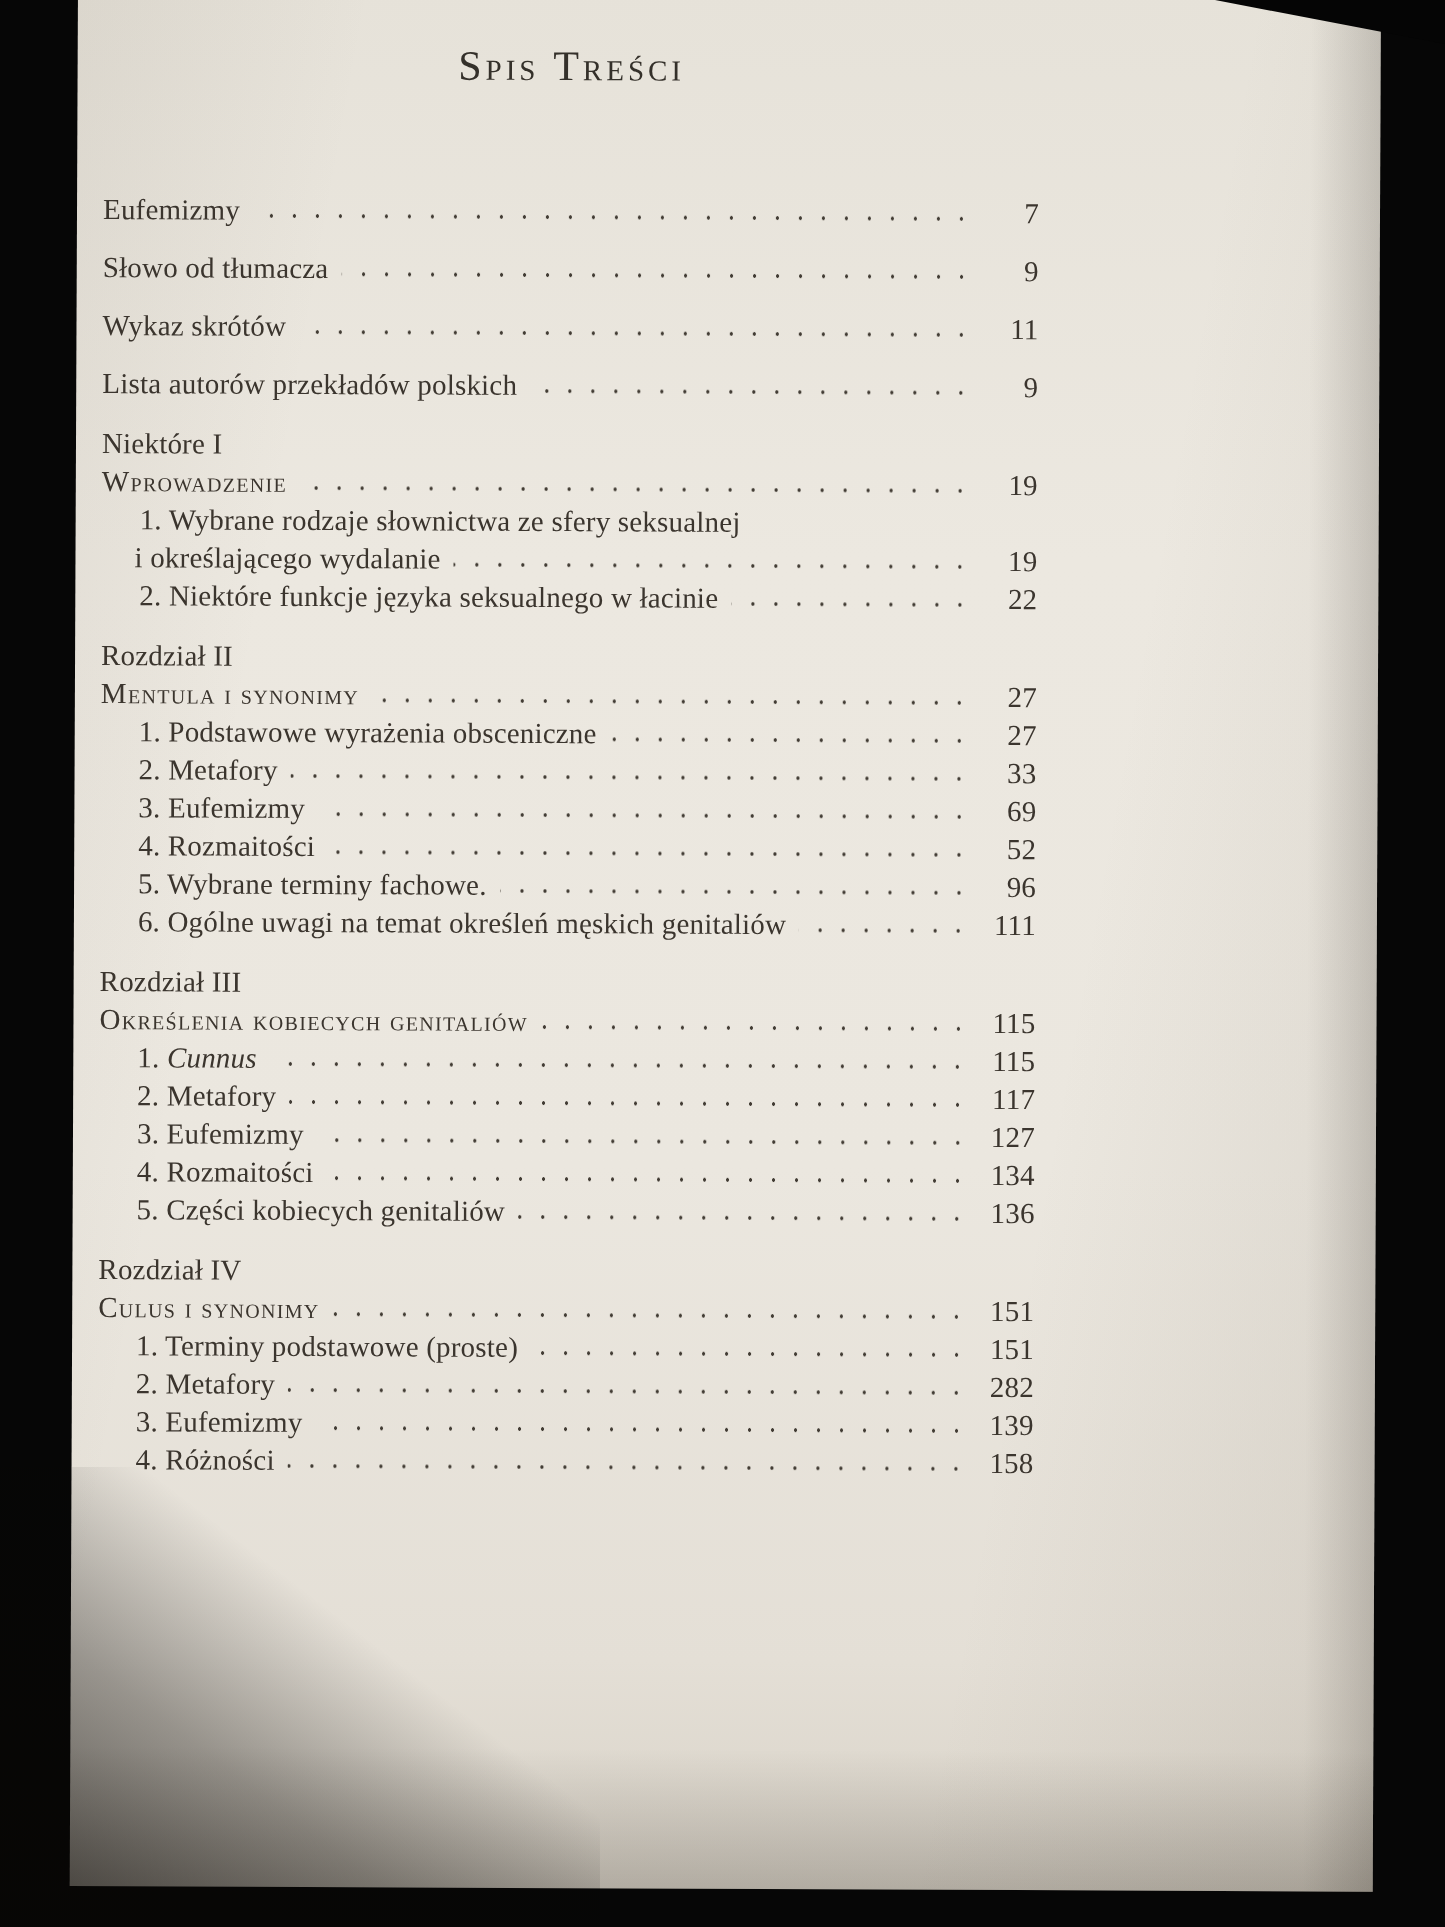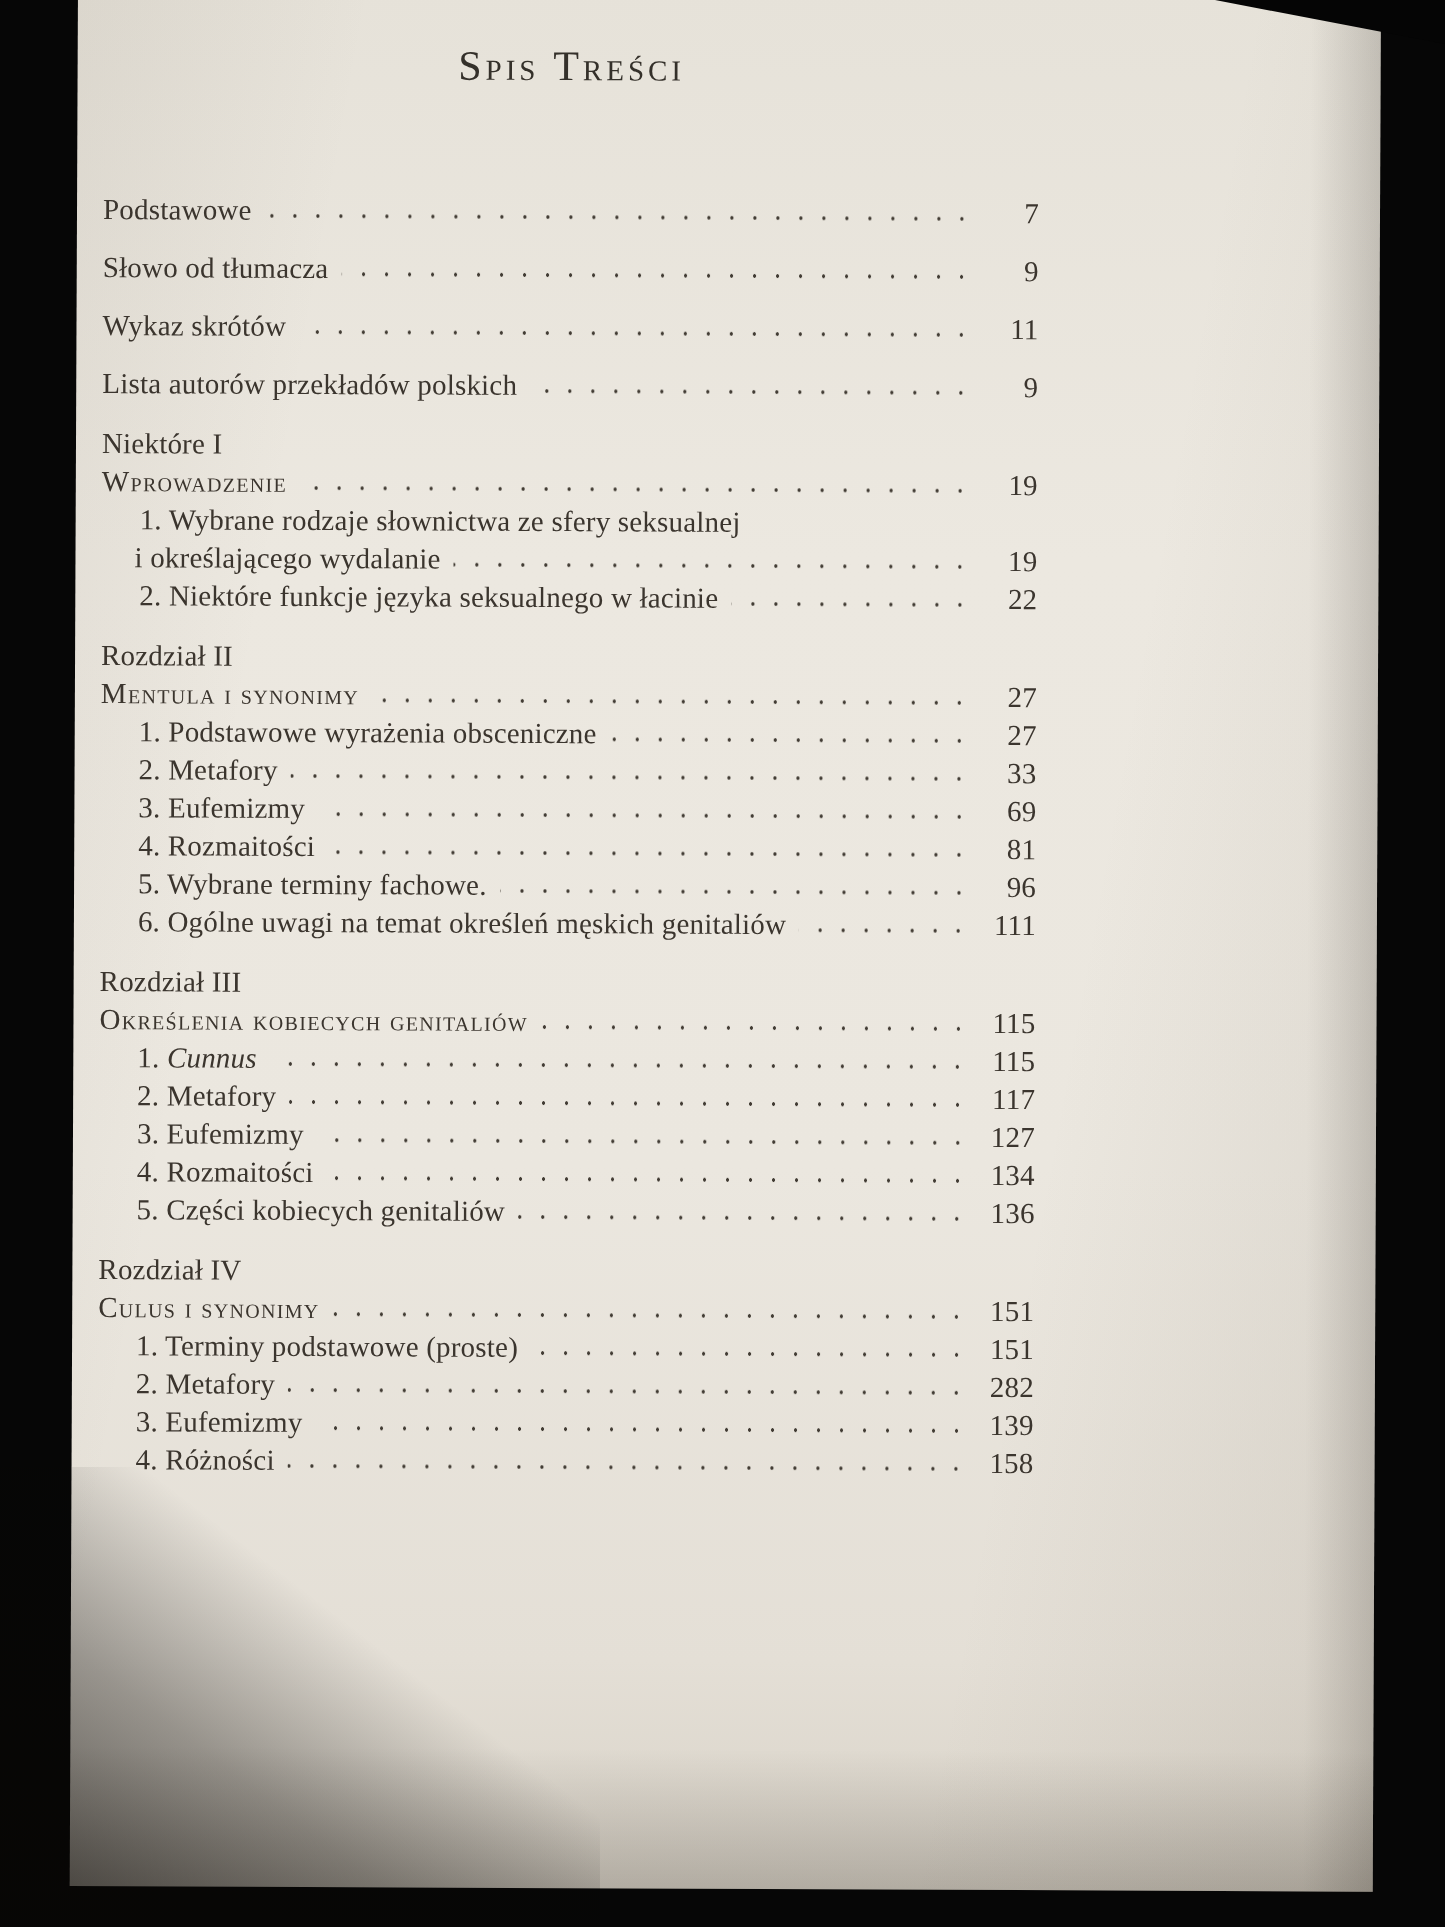--- a/index.html
+++ b/index.html
@@ -104,21 +104,21 @@
 </style>
 </head>
 <body>
 
 <div class="photo">
   <div class="paper">
     <div class="content">
       <div class="title">Spis Treści</div>
       <div class="list" id="toc-list">
           <div class="row top">
-            <span class="label">Podstawowe</span>
+            <span class="label">Eufemizmy</span>
             <span class="dots"></span>
             <span class="page">7</span>
           </div>
           <div class="row top">
             <span class="label">Słowo od tłumacza</span>
             <span class="dots"></span>
             <span class="page">9</span>
           </div>
           <div class="row top">
             <span class="label">Wykaz skrótów</span>
@@ -170,21 +170,21 @@
             <span class="page">33</span>
           </div>
           <div class="row sub">
             <span class="label">3. Eufemizmy</span>
             <span class="dots"></span>
             <span class="page">69</span>
           </div>
           <div class="row sub">
             <span class="label">4. Rozmaitości</span>
             <span class="dots"></span>
-            <span class="page">81</span>
+            <span class="page">52</span>
           </div>
           <div class="row sub">
             <span class="label">5. Wybrane terminy fachowe.</span>
             <span class="dots"></span>
             <span class="page">96</span>
           </div>
           <div class="row sub">
             <span class="label">6. Ogólne uwagi na temat określeń męskich genitaliów</span>
             <span class="dots"></span>
             <span class="page">111</span>

